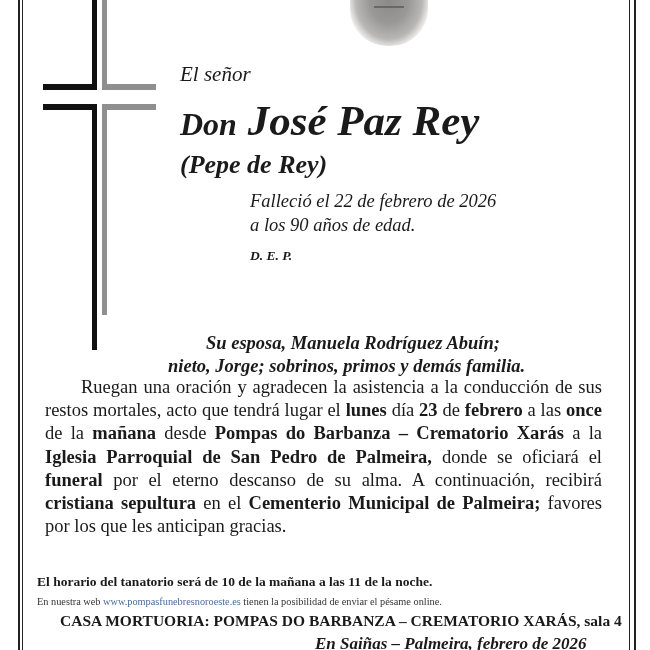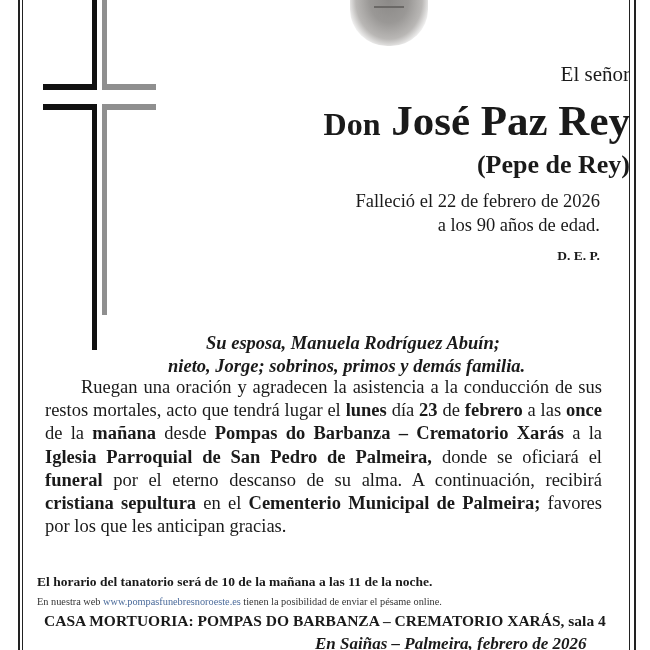--- a/index.html
+++ b/index.html
@@ -5,37 +5,37 @@
   html, body { margin:0; padding:0; }
   body { width:650px; height:650px; overflow:hidden; background:#ffffff; position:relative; font-family:"Liberation Serif","DejaVu Serif",serif; color:#1a1a1a; }
   .frame-outer { position:absolute; left:18px; top:-4px; width:614px; height:680px; border:2px solid #222; }
   .frame-inner { position:absolute; left:22px; top:-4px; width:606px; height:680px; border:1.5px solid #222; }
   .photo { position:absolute; left:350px; top:-30px; width:78px; height:76px; border-radius:40% 40% 48% 48%;
     background: radial-gradient(ellipse at 50% 40%, #8c8a88 0%, #9a9896 35%, #b9b7b5 60%, rgba(255,255,255,0) 78%); }
   .photo .mouth { position:absolute; left:24px; top:36px; width:30px; height:2px; background:#6a6866; }
   .bar { position:absolute; }
   .blk { background:#111; }
   .gry { background:#8f8f8f; }
-  .center { position:absolute; left:180px; width:450px; text-align:right; }
+  .center { position:absolute; left:180px; width:450px; text-align:left;font-style:italic; }
   .senor { top:62px; font-size:21px; }
   .name { top:96px; font-size:43px; font-weight:bold; white-space:nowrap; }
   .name .don { font-size:32px; }
   .alias { top:150px; font-size:26px; font-weight:bold; }
   .died { top:191px; left:250px; width:350px; font-size:18.5px; }
   .age { top:215px; left:250px; width:350px; font-size:18.5px; }
   .dep { top:248px; left:250px; width:350px; font-size:13.5px; font-weight:bold; }
   .family { position:absolute; left:168px; top:284px; width:442px; font-size:18.5px; font-style:italic; font-weight:bold; text-align:justify; line-height:23px;margin-top:48px; }
   .family .first { text-indent:38px; }
   .body { position:absolute; left:37px; top:368px; width:573px; font-size:18.5px; line-height:23.2px; text-align:justify; }
   .body p { margin:8px; text-indent:36px; }
   .body b { font-weight:bold; }
   .hours { position:absolute; left:37px; top:574px; font-size:13.5px; font-weight:bold; white-space:nowrap; }
   .web { position:absolute; left:37px; top:596px; font-size:10.3px; white-space:nowrap; color:#333; }
   .web .link { color:#4a6a9a; }
-  .casa { position:absolute; left:44px; top:612px; font-size:15.5px; font-weight:bold; white-space:nowrap; }
+  .casa { position:absolute; left:60px; top:612px; font-size:15.5px; font-weight:bold; white-space:nowrap; }
   .place { position:absolute; left:315px; top:634px; font-size:17px; font-style:italic; font-weight:bold; white-space:nowrap; }
 </style>
 </head>
 <body>
 
 <div class="frame-outer"></div>
 <div class="frame-inner"></div>
 
 <div class="photo">
     <div class="mouth"></div>

